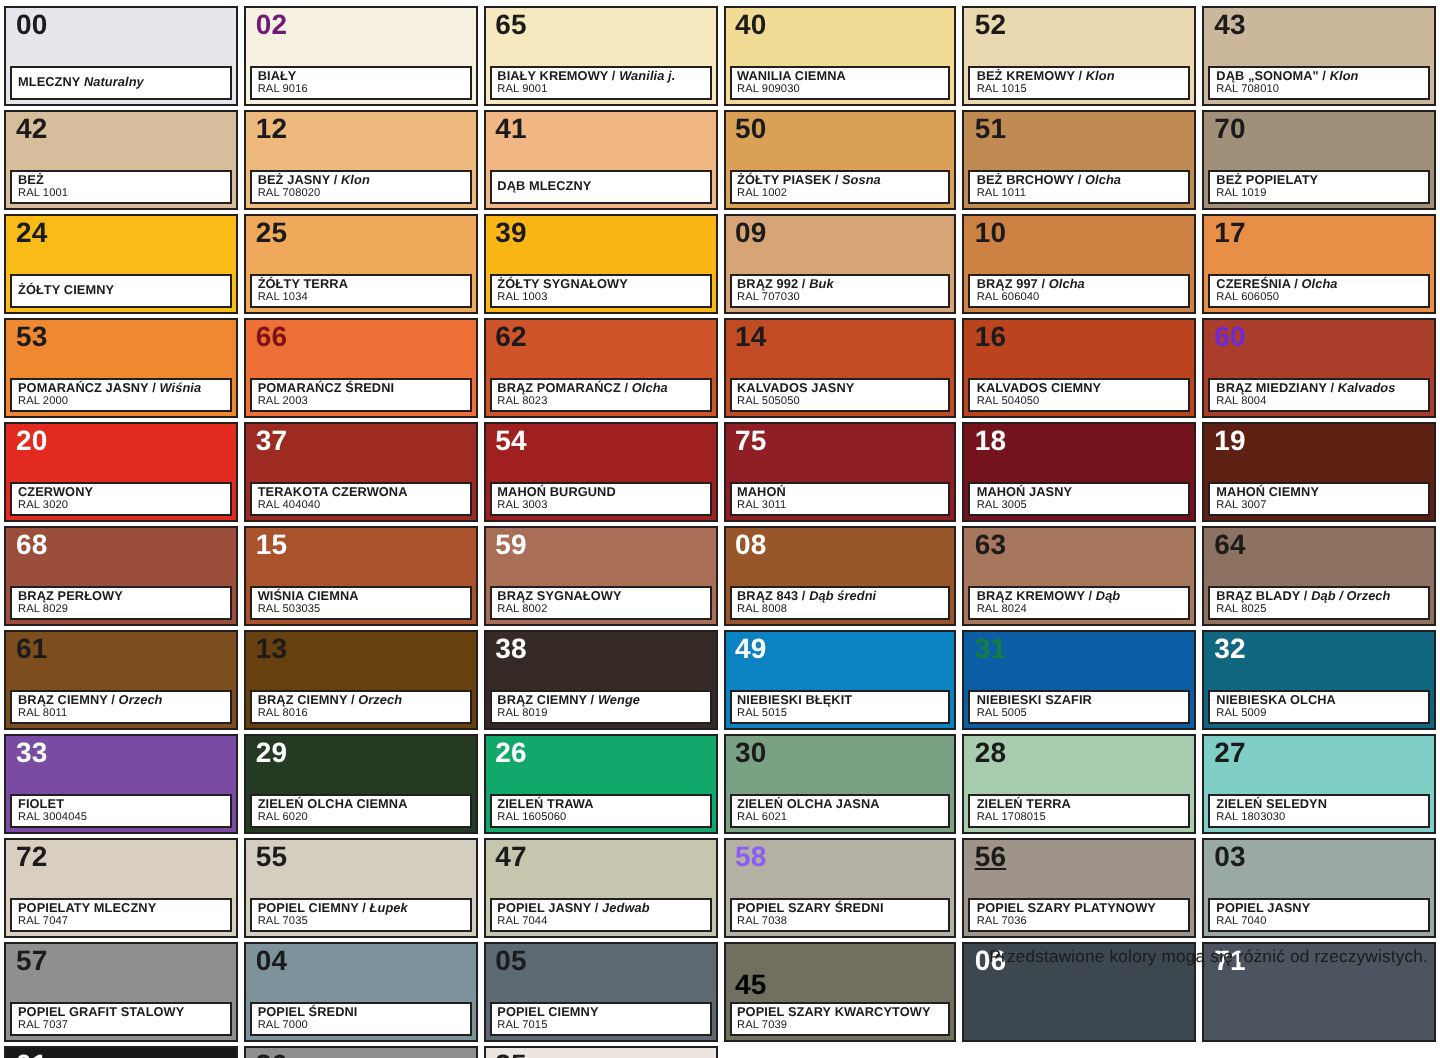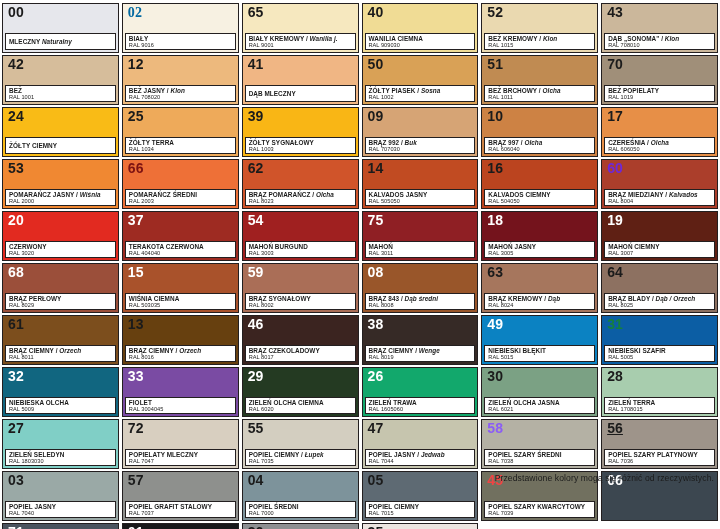--- a/index.html
+++ b/index.html
@@ -101,21 +101,21 @@
   <div class="swatch-grid">
       <div class="swatch">
         <div class="swatch-color swatch-texture-dots" style="background: rgb(230, 231, 236);"></div>
         <div class="swatch-code" style="color: rgb(27, 27, 27);">00</div>
         <div class="swatch-label no-ral">
           <span class="swatch-name"><span>MLECZNY</span> <span class="ital">Naturalny</span></span>
         </div>
       </div>
       <div class="swatch">
         <div class="swatch-color" style="background: rgb(247, 241, 226);"></div>
-        <div class="swatch-code" style="color: #0369a1; font-family: Liberation Serif, serif;">02</div>
+        <div class="swatch-code" style="color: #701a75;">02</div>
         <div class="swatch-label">
           <span class="swatch-name"><span>BIAŁY</span></span>
           <span class="swatch-ral">RAL 9016</span>
         </div>
       </div>
       <div class="swatch">
         <div class="swatch-color" style="background: rgb(246, 232, 191);"></div>
         <div class="swatch-code" style="color: rgb(27, 27, 27);">65</div>
         <div class="swatch-label">
           <span class="swatch-name"><span>BIAŁY KREMOWY /</span> <span class="ital">Wanilia j.</span></span>
@@ -394,28 +394,20 @@
       </div>
       <div class="swatch">
         <div class="swatch-color" style="background: rgb(103, 64, 15);"></div>
         <div class="swatch-code" style="color: rgb(27, 27, 27);">13</div>
         <div class="swatch-label">
           <span class="swatch-name"><span>BRĄZ CIEMNY /</span> <span class="ital">Orzech</span></span>
           <span class="swatch-ral">RAL 8016</span>
         </div>
       </div>
       <div class="swatch">
-        <div class="swatch-color" style="background: rgb(59, 36, 32);"></div>
-        <div class="swatch-code" style="color: rgb(255, 255, 255);">46</div>
-        <div class="swatch-label">
-          <span class="swatch-name"><span>BRĄZ CZEKOLADOWY</span></span>
-          <span class="swatch-ral">RAL 8017</span>
-        </div>
-      </div>
-      <div class="swatch">
         <div class="swatch-color" style="background: rgb(54, 42, 38);"></div>
         <div class="swatch-code" style="color: rgb(255, 255, 255);">38</div>
         <div class="swatch-label">
           <span class="swatch-name"><span>BRĄZ CIEMNY /</span> <span class="ital">Wenge</span></span>
           <span class="swatch-ral">RAL 8019</span>
         </div>
       </div>
       <div class="swatch">
         <div class="swatch-color" style="background: rgb(11, 130, 194);"></div>
         <div class="swatch-code" style="color: rgb(255, 255, 255);">49</div>
@@ -555,21 +547,21 @@
       <div class="swatch">
         <div class="swatch-color" style="background: rgb(94, 106, 115);"></div>
         <div class="swatch-code" style="color: rgb(27, 27, 27);">05</div>
         <div class="swatch-label">
           <span class="swatch-name"><span>POPIEL CIEMNY</span></span>
           <span class="swatch-ral">RAL 7015</span>
         </div>
       </div>
       <div class="swatch">
         <div class="swatch-color" style="background: rgb(113, 112, 95);"></div>
-        <div class="swatch-code" style="color: #ef4444;">45</div>
+        <div class="swatch-code" style="color: #000000; margin-top: 12px;">45</div>
         <div class="swatch-label">
           <span class="swatch-name"><span>POPIEL SZARY KWARCYTOWY</span></span>
           <span class="swatch-ral">RAL 7039</span>
         </div>
       </div>
       <div class="swatch">
         <div class="swatch-color" style="background: rgb(60, 71, 80);"></div>
         <div class="swatch-code" style="color: rgb(255, 255, 255);">06</div>
       </div>
       <div class="swatch">

